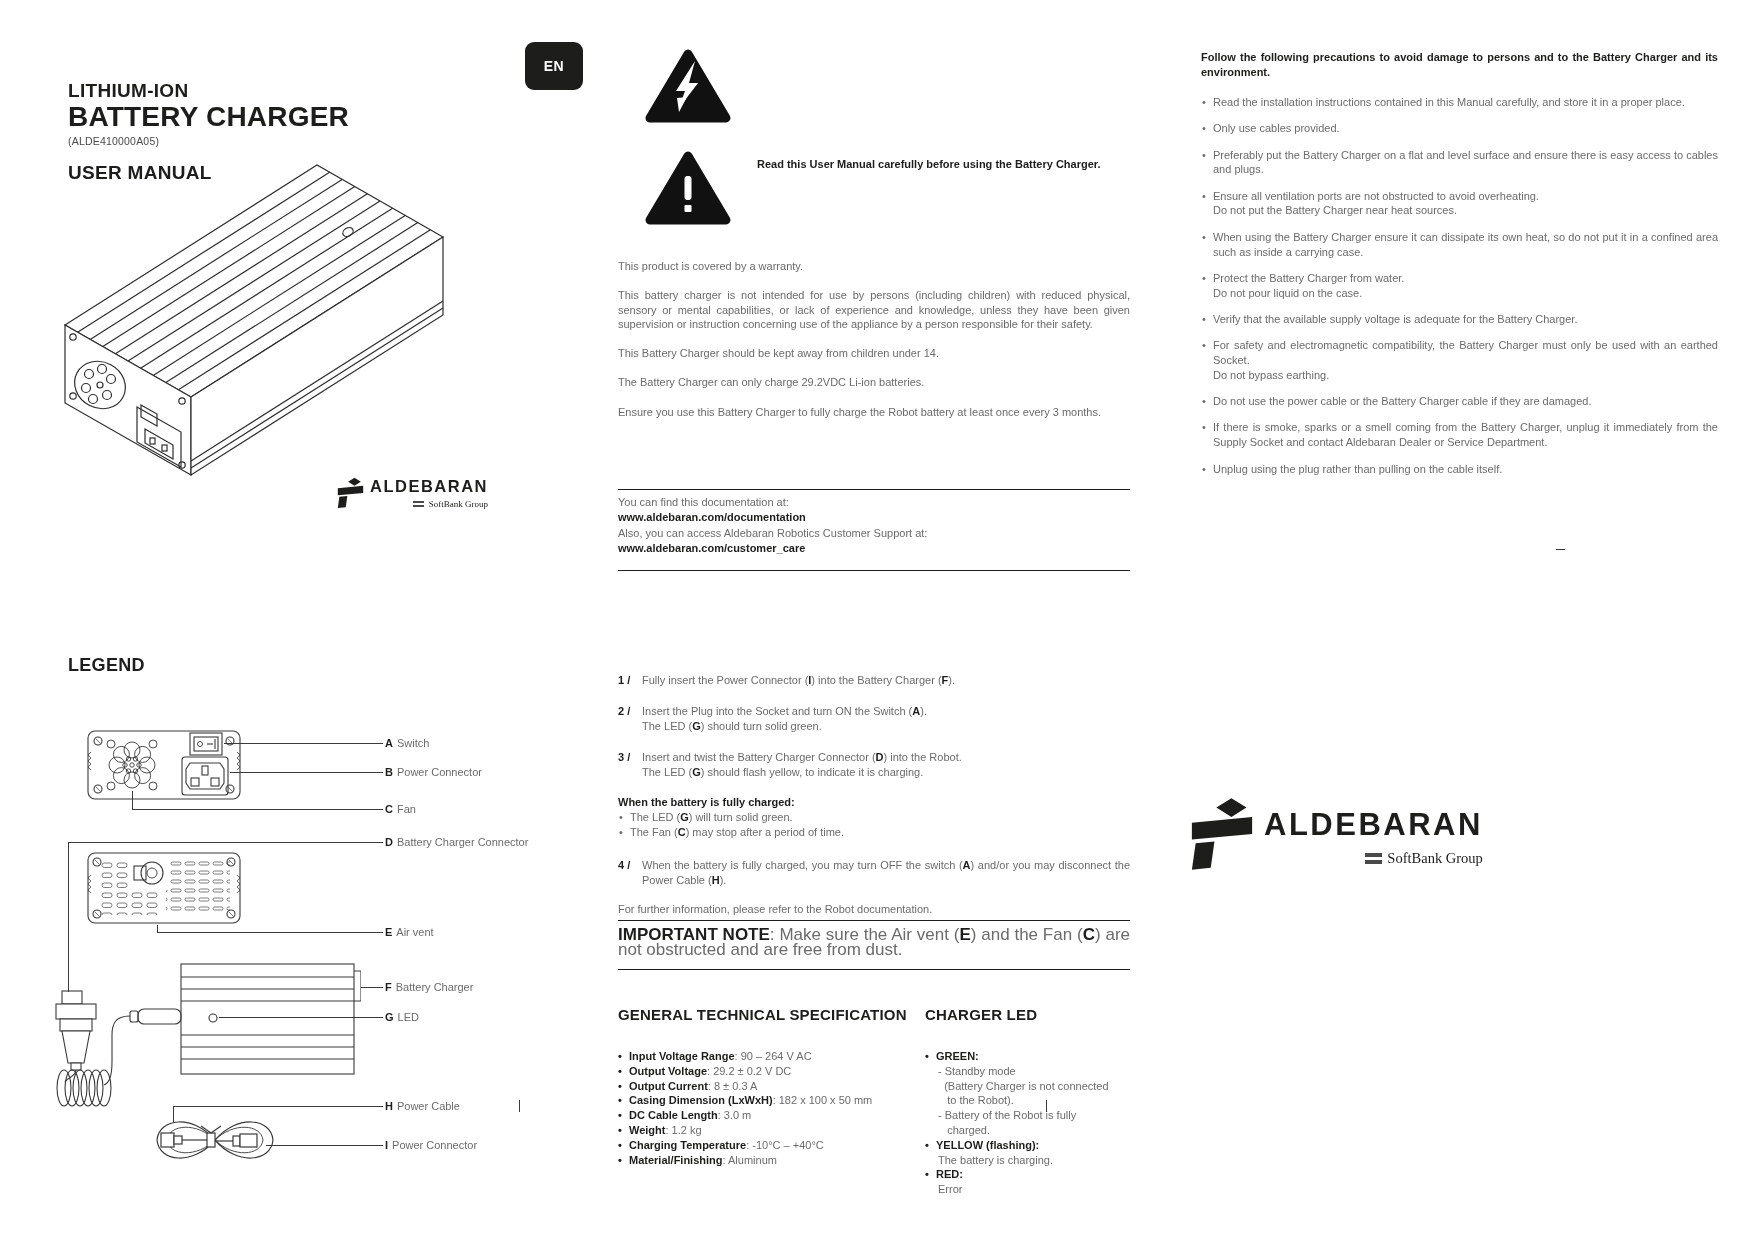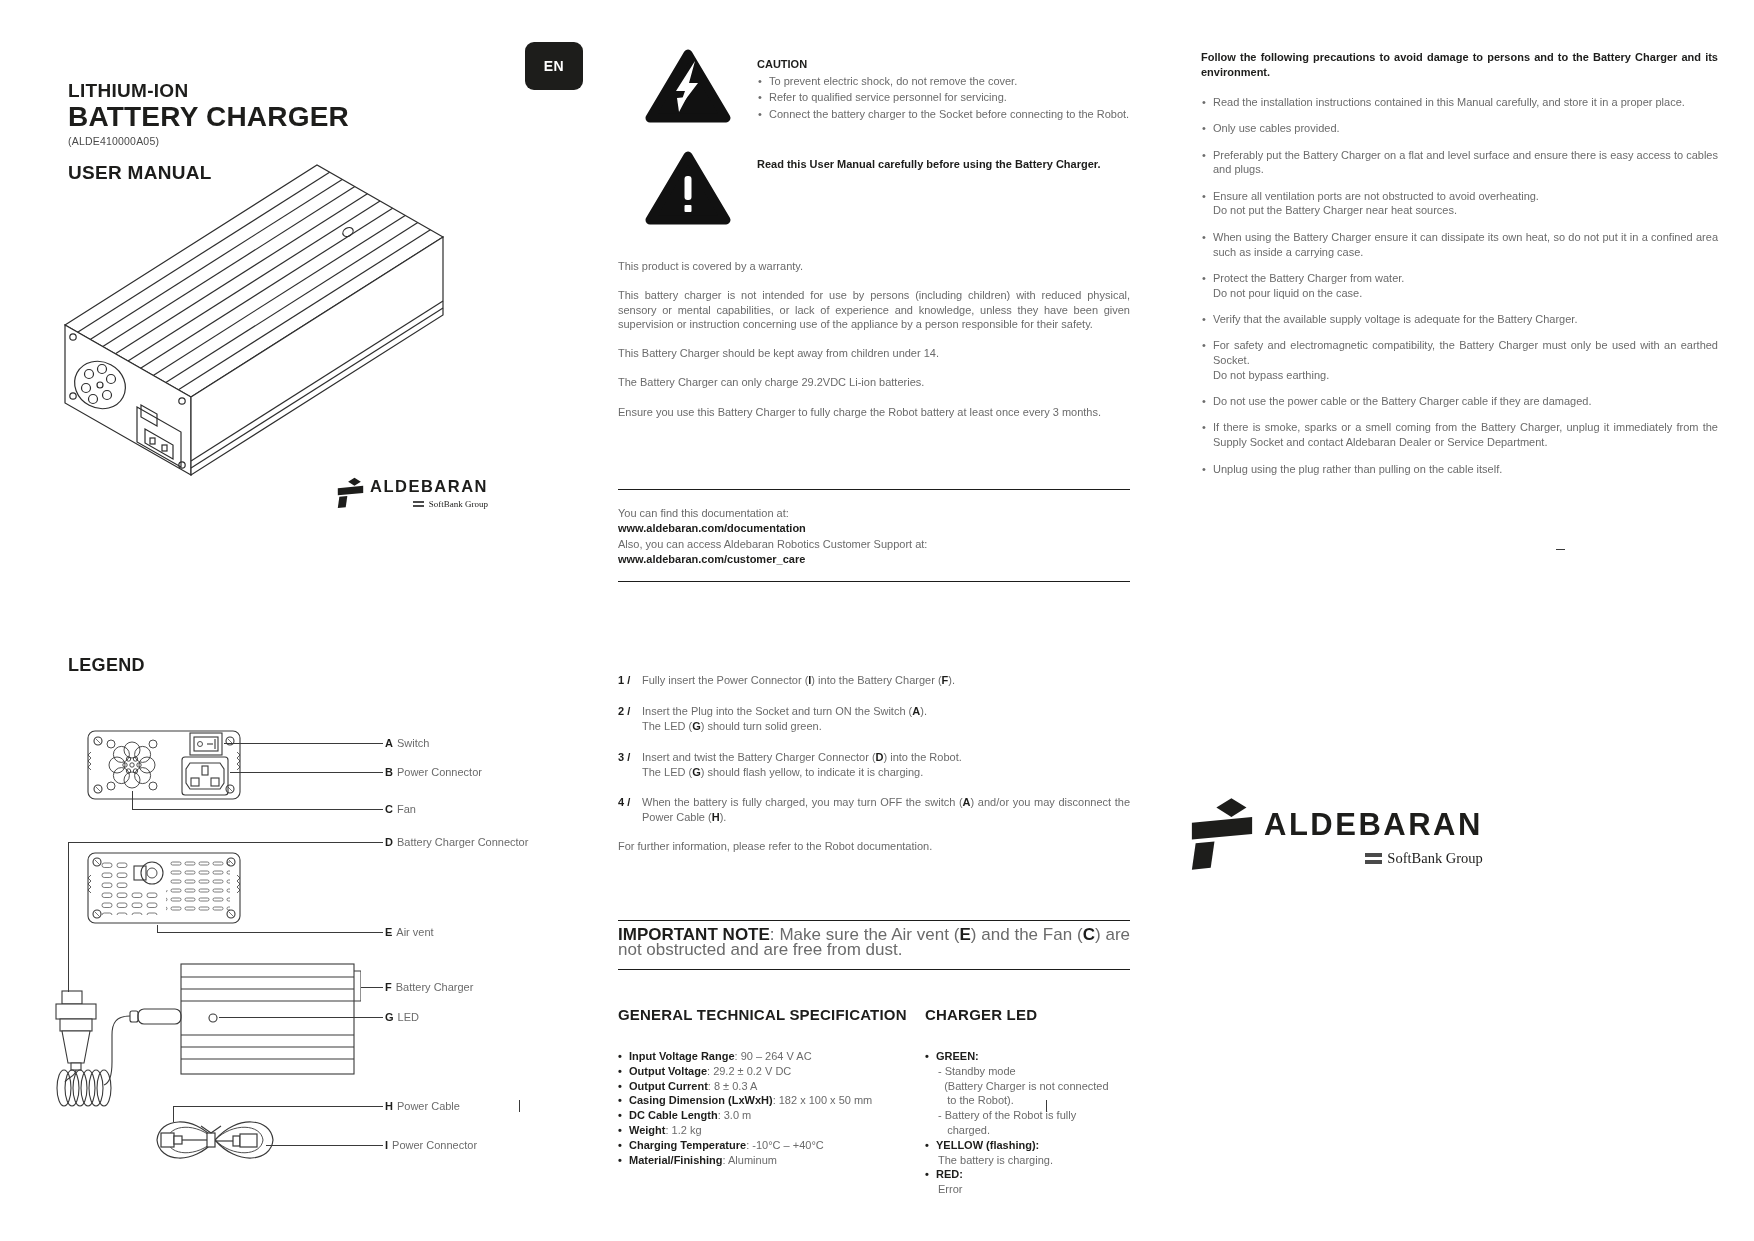--- a/index.html
+++ b/index.html
@@ -42,21 +42,21 @@
   #caution-block{left:757px;top:56px;width:374px;font-size:11px;line-height:16.5px;}
   #caution-block .hd{font-weight:bold;color:#1d1d1b;}
   .cb-item{padding-left:12px;position:relative;}
   .cb-item:before{content:"\2022";position:absolute;left:1px;color:#6b6b6b;}
   #read-notice{left:757px;top:157px;width:382px;font-size:11px;font-weight:bold;color:#1d1d1b;line-height:15px;}
 
   
   #intro-paras{left:618px;top:259px;width:512px;font-size:11px;line-height:14.3px;}
   #intro-paras p{margin:0 0 15px;text-align:justify;}
   #docs-block{left:618px;top:489px;width:512px;border-top:1px solid #1d1d1b;border-bottom:1px solid #1d1d1b;
-              padding:16px 0 13px;font-size:11px;line-height:15.4px;}
+              padding:5px 0 13px;font-size:11px;line-height:15.4px;}
   .url{font-weight:bold;color:#1d1d1b;}
 
   #steps-block{left:618px;top:666px;width:512px;font-size:11px;line-height:15px;}
   .step{display:flex;}
   .step .num{flex:none;width:24px;font-weight:bold;color:#1d1d1b;}
   .step .txt{flex:1;white-space:pre-line;}
   #step-1{margin-top:7px;margin-bottom:16px;}
   #step-2{margin-bottom:16px;}
   #step-3{margin-bottom:15px;}
   #charged{margin-bottom:18px;}
@@ -195,26 +195,20 @@
     </svg>
   </div>
   <div class="abs" id="tri2">
     <svg width="90" height="80" viewBox="0 0 90 80">
       <polygon points="45,8 83,72 7,72" fill="#111" stroke="#111" stroke-width="9" stroke-linejoin="round"></polygon>
       <rect x="41.5" y="28" width="7" height="24" rx="3" fill="#fff"></rect>
       <rect x="41.5" y="57" width="7" height="7" rx="1" fill="#fff"></rect>
     </svg>
   </div>
 
-  <div class="abs" id="caution-block">
-    <div class="hd">CAUTION</div>
-    <div class="cb-item">To prevent electric shock, do not remove the cover.</div>
-    <div class="cb-item">Refer to qualified service personnel for servicing.</div>
-    <div class="cb-item">Connect the battery charger to the Socket before connecting to the Robot.</div>
-  </div>
   <div class="abs" id="read-notice">Read this User Manual carefully before using the Battery Charger.</div>
 
   <div class="abs" id="intro-paras">
     <p>This product is covered by a warranty.</p>
     <p>This battery charger is not intended for use by persons (including children) with reduced physical, sensory or mental capabilities, or lack of experience and knowledge, unless they have been given supervision or instruction concerning use of the appliance by a person responsible for their safety.</p>
     <p>This Battery Charger should be kept away from children under 14.</p>
     <p>The Battery Charger can only charge 29.2VDC Li-ion batteries.</p>
     <p>Ensure you use this Battery Charger to fully charge the Robot battery at least once every 3 months.</p>
   </div>
 
@@ -232,20 +226,25 @@
     </div>
     <div class="step" id="step-2">
       <b class="num">2 /</b>
       <div class="txt">Insert the Plug into the Socket and turn ON the Switch (<b>A</b>).
 The LED (<b>G</b>) should turn solid green.</div>
     </div>
     <div class="step" id="step-3">
       <b class="num">3 /</b>
       <div class="txt">Insert and twist the Battery Charger Connector (<b>D</b>) into the Robot.
 The LED (<b>G</b>) should flash yellow, to indicate it is charging.</div>
+    </div>
+    <div id="charged">
+      <div class="hd">When the battery is fully charged:</div>
+      <div class="cb-item">The LED (<b>G</b>) will turn solid green.</div>
+      <div class="cb-item">The Fan (<b>C</b>) may stop after a period of time.</div>
     </div>
     <div class="step" id="step-4">
       <b class="num">4 /</b>
       <div class="txt">When the battery is fully charged, you may turn OFF the switch (<b>A</b>) and/or you may disconnect the Power Cable (<b>H</b>).</div>
     </div>
     <div>For further information, please refer to the Robot documentation.</div>
   </div>
 
   <div class="abs" id="note-block"><b>IMPORTANT NOTE</b>: Make sure the Air vent (<b>E</b>) and the Fan (<b>C</b>) are not obstructed and are free from dust.</div>
 

